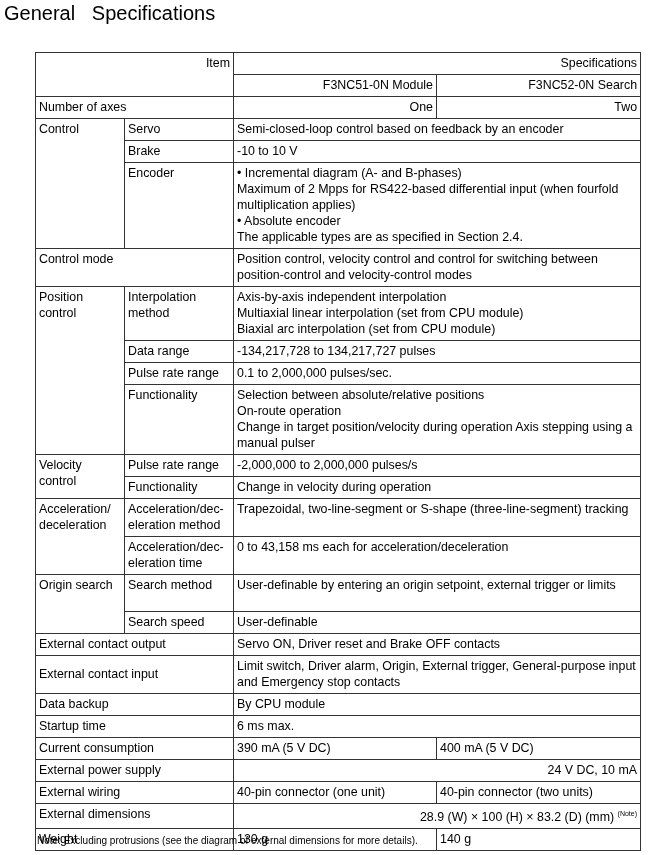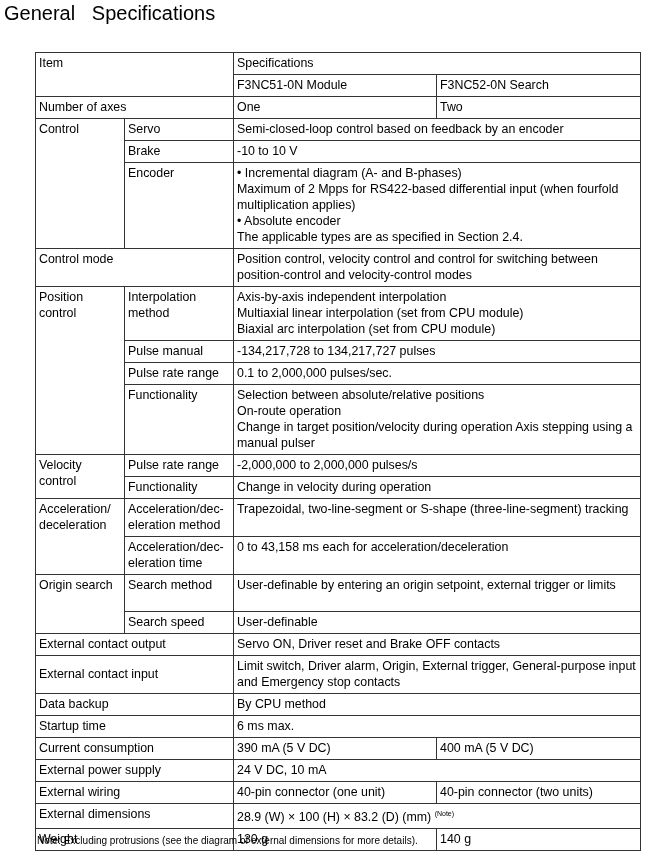--- a/index.html
+++ b/index.html
@@ -3,21 +3,21 @@
 <meta charset="utf-8">
 <style>
   html, body { margin: 0; padding: 0; background: #ffffff; }
   body { width: 657px; height: 855px; position: relative; overflow: hidden;
          font-family: "Liberation Sans", sans-serif; color: #000; }
   .title { position: absolute; left: 4px; top: 2px; font-size: 20px; letter-spacing: 0px;
            font-family: "Liberation Sans", sans-serif; white-space: pre; }
   table.spec { position: absolute; left: 35px; top: 52px; width: 605px;
                border-collapse: collapse; table-layout: fixed; font-size: 12.4px; line-height: 16px; }
   table.spec td { border: 1px solid #333; padding: 2px 3px 3px 3px; vertical-align: top; }
-  table.spec td.c { text-align: left; }
+  table.spec td.c { text-align: right; }
   table.spec td.mid { vertical-align: middle; }
   .ln { display: block; }
   .sup { font-size: 7px; vertical-align: super; }
   .note { position: absolute; left: 37px; top: 835px; font-size: 10px; }
 </style>
 </head>
 <body>
 
 <div class="title">General   Specifications</div>
 
@@ -67,21 +67,21 @@
   <tr style="height:50px">
     <td rowspan="4">Position control</td>
     <td>Interpolation method</td>
     <td colspan="2">
       <span class="ln">Axis-by-axis independent interpolation</span>
       <span class="ln">Multiaxial linear interpolation (set from CPU module)</span>
       <span class="ln">Biaxial arc interpolation (set from CPU module)</span>
     </td>
   </tr>
   <tr style="height:22px">
-    <td>Pulse manual</td>
+    <td>Data range</td>
     <td colspan="2">-134,217,728 to 134,217,727 pulses</td>
   </tr>
   <tr style="height:22px">
     <td>Pulse rate range</td>
     <td colspan="2">0.1 to 2,000,000 pulses/sec.</td>
   </tr>
   <tr style="height:68px">
     <td>Functionality</td>
     <td colspan="2">
       <span class="ln">Selection between absolute/relative positions</span>
@@ -119,21 +119,21 @@
   <tr style="height:22px">
     <td colspan="2">External contact output</td>
     <td colspan="2">Servo ON, Driver reset and Brake OFF contacts</td>
   </tr>
   <tr style="height:37px">
     <td colspan="2" class="mid">External contact input</td>
     <td colspan="2">Limit switch, Driver alarm, Origin, External trigger, General-purpose input and Emergency stop contacts</td>
   </tr>
   <tr style="height:22px">
     <td colspan="2">Data backup</td>
-    <td colspan="2">By CPU method</td>
+    <td colspan="2">By CPU module</td>
   </tr>
   <tr style="height:22px">
     <td colspan="2">Startup time</td>
     <td colspan="2">6 ms max.</td>
   </tr>
   <tr style="height:22px">
     <td colspan="2">Current consumption</td>
     <td>390 mA (5 V DC)</td>
     <td>400 mA (5 V DC)</td>
   </tr>

